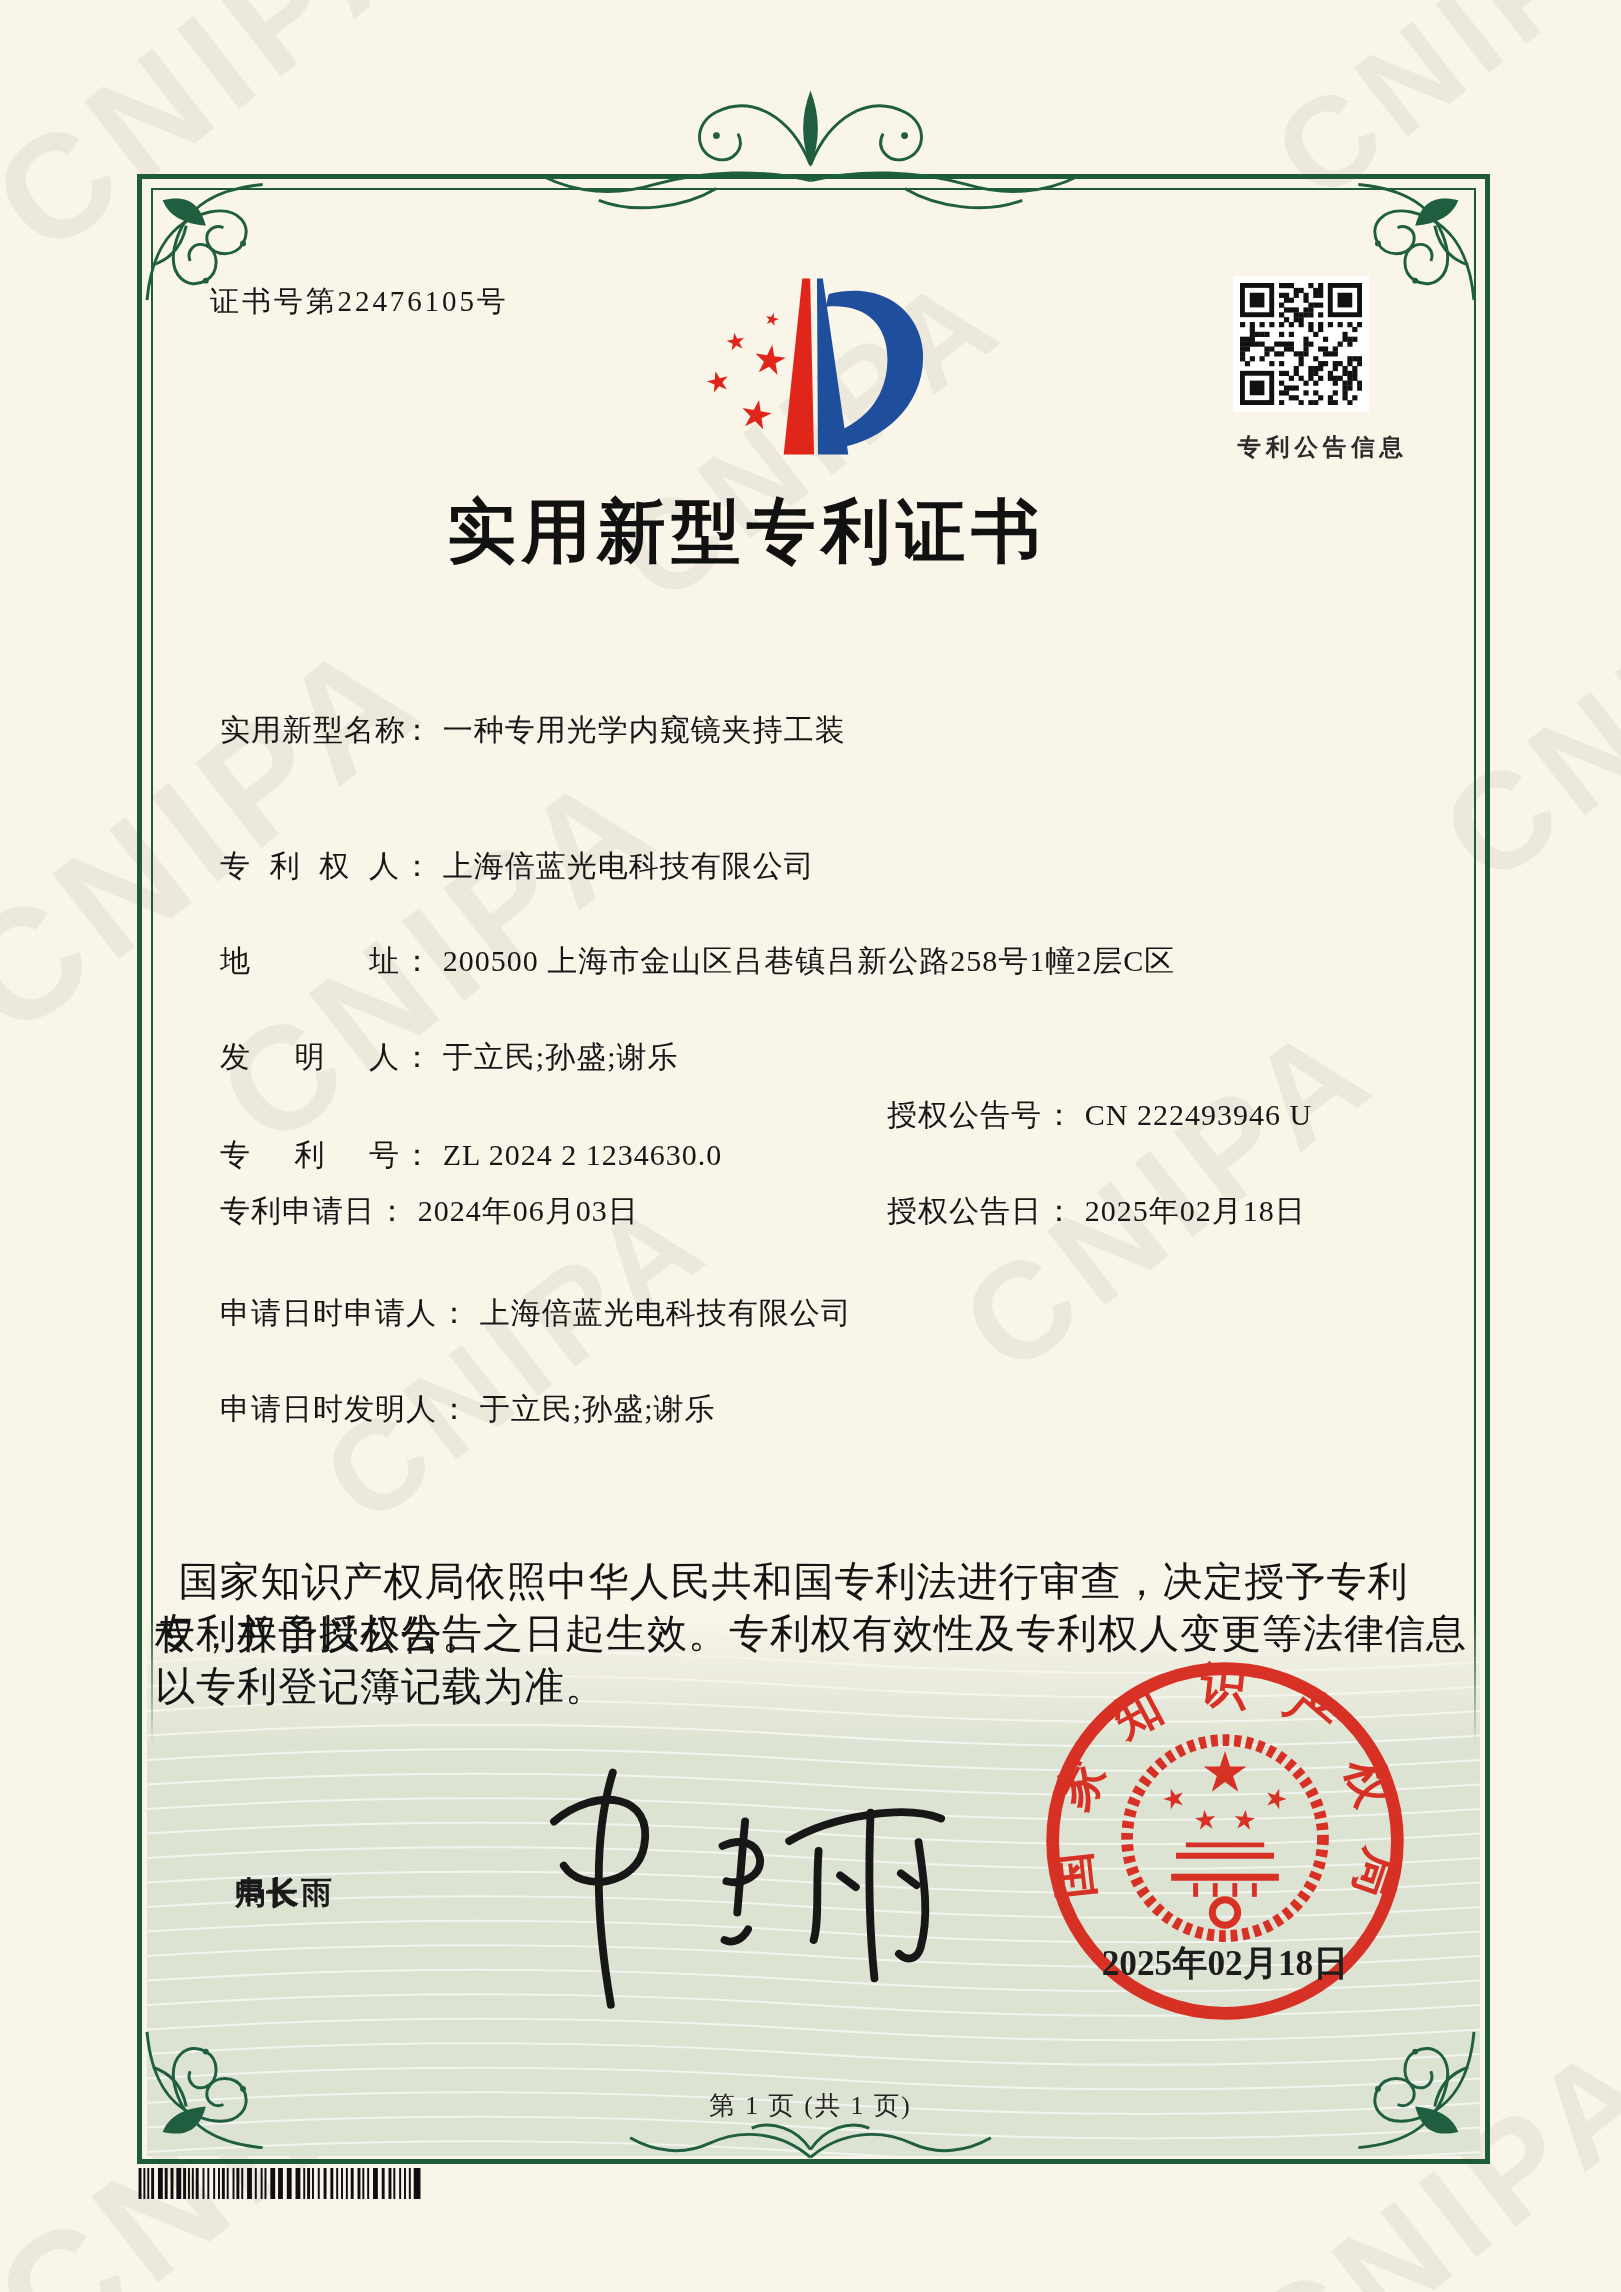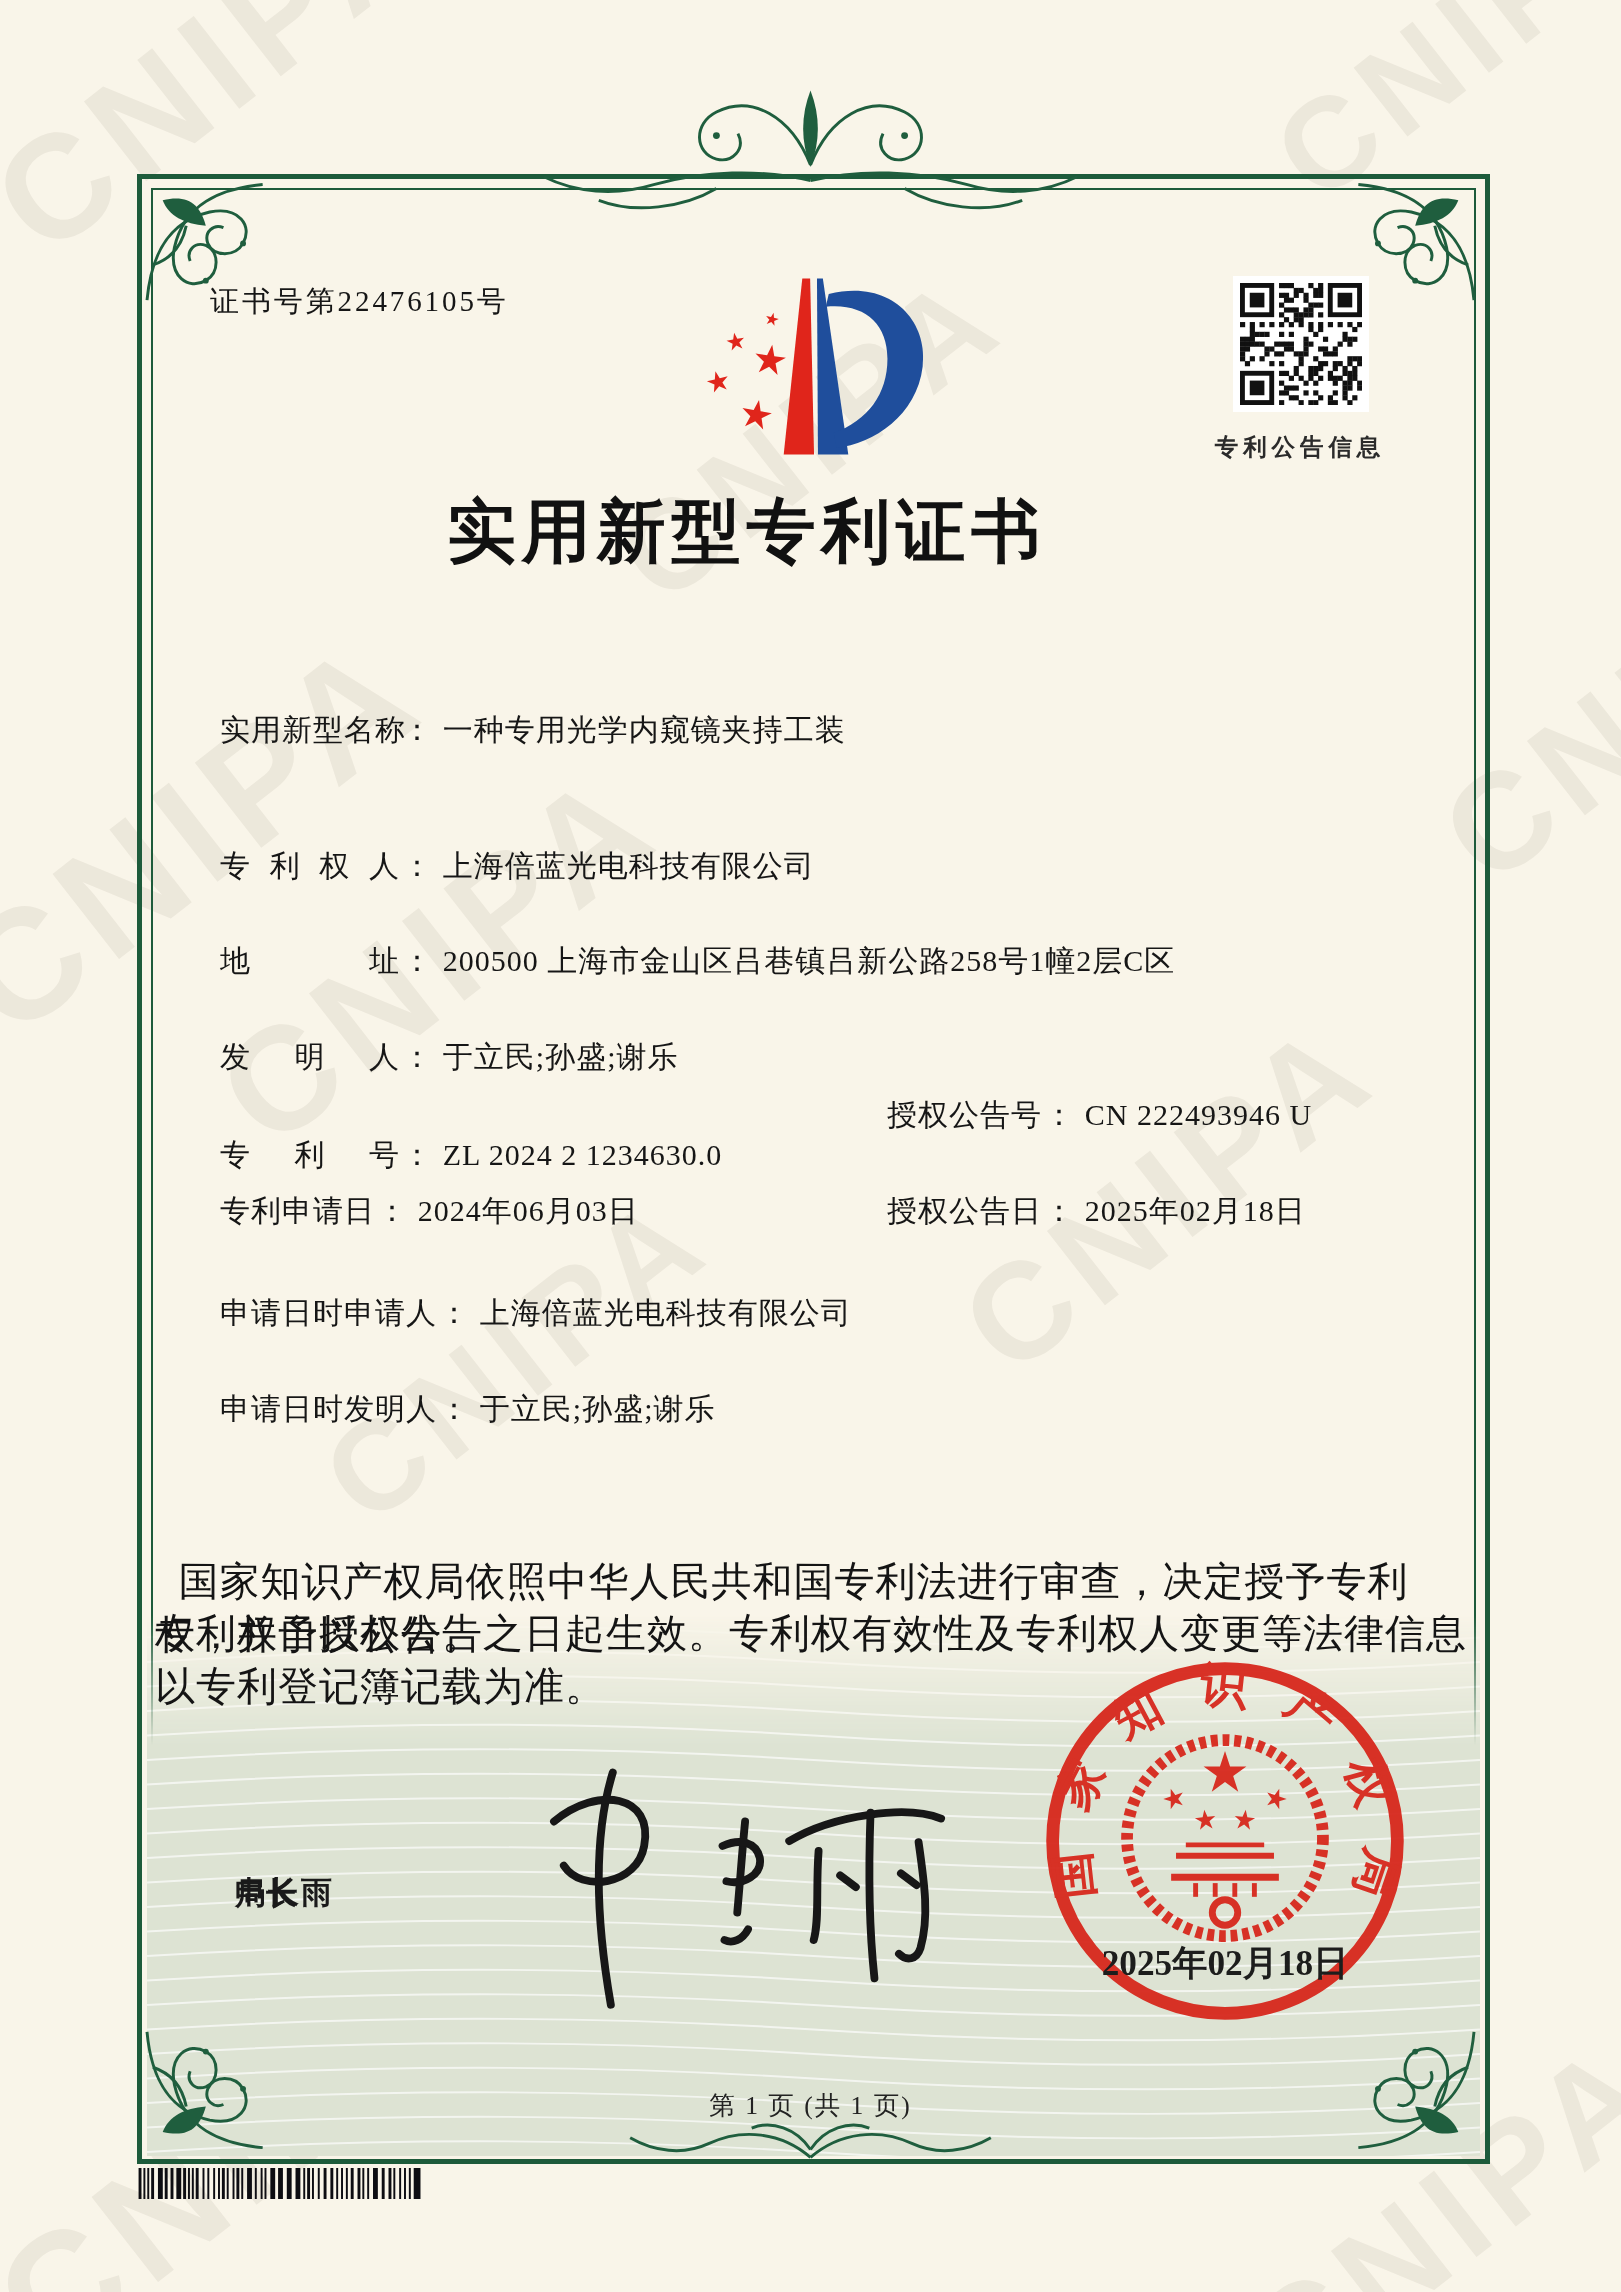--- a/index.html
+++ b/index.html
@@ -15,21 +15,21 @@
   .frame-inner{position:absolute;left:151px;top:188px;width:1325px;height:1962px;
       border:2px solid #1d5b3b;box-sizing:border-box;}
   
   #waves{position:absolute;left:147px;top:1615px;width:1333px;height:541px;background:#dde3d3;
       -webkit-mask-image:linear-gradient(180deg,transparent,#000 24%);
       mask-image:linear-gradient(180deg,transparent,#000 24%);}
   #orn-layer{position:absolute;left:0;top:0;pointer-events:none;}
   .cert-no{position:absolute;left:210px;top:282px;font-size:29px;letter-spacing:2.9px;}
   #logo{position:absolute;left:674px;top:251px;}
   #qrbox{position:absolute;left:1233px;top:276px;width:122px;height:122px;background:#ffffff;padding:6.9px;}
-  .qr-caption{position:absolute;left:1192px;top:431px;width:216px;text-align:center;
+  .qr-caption{position:absolute;left:1192px;top:431px;width:216px;text-align:right;
       font-size:23.5px;letter-spacing:4.9px;color:#2b2b2b;font-weight:bold;}
   .doc-title{position:absolute;left:0;top:486px;width:1493px;text-align:center;
       font-size:69px;font-weight:900;letter-spacing:5.9px;color:#111;}
   .f-row{position:absolute;left:220px;width:1270px;font-size:30px;white-space:nowrap;letter-spacing:1px;}
   .lblj{display:inline-block;width:180px;text-align-last:justify;margin-top:40px;}
   .colon{display:inline-block;margin:0 9.8px 0 2px;}
   .col2{position:absolute;left:667px;top:0;white-space:nowrap;}
   .r0{top:670px}.r1{top:806px}.r2{top:901px}.r3{top:997px}
   .r4{top:1095px}.r6{top:1191px}.r8{top:1293px}.r9{top:1389px}
   .legal{position:absolute;left:155px;width:1313px;font-size:40px;line-height:53px;letter-spacing:1px;color:#141414;}

